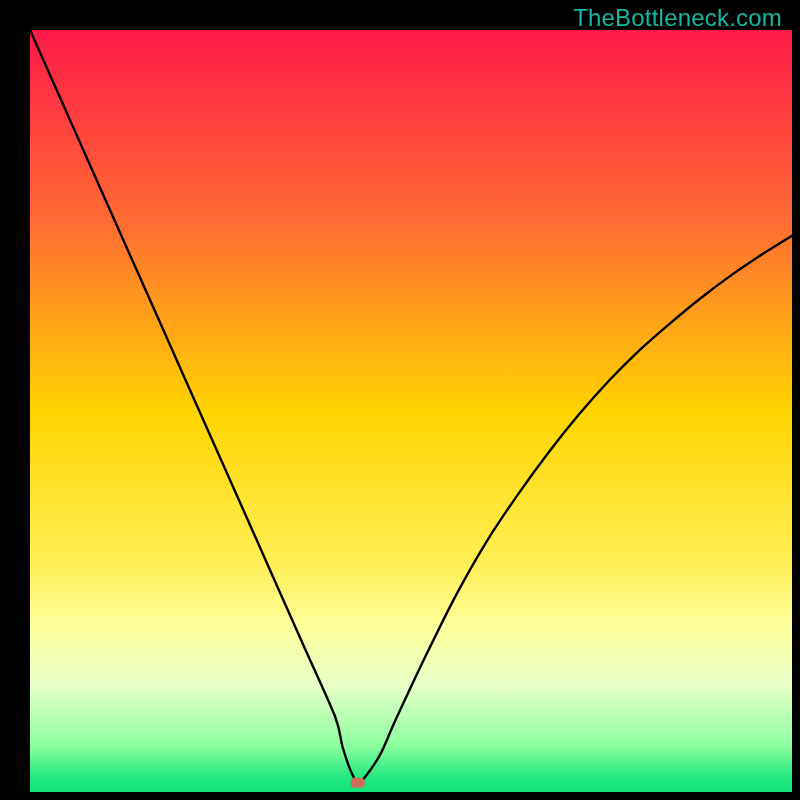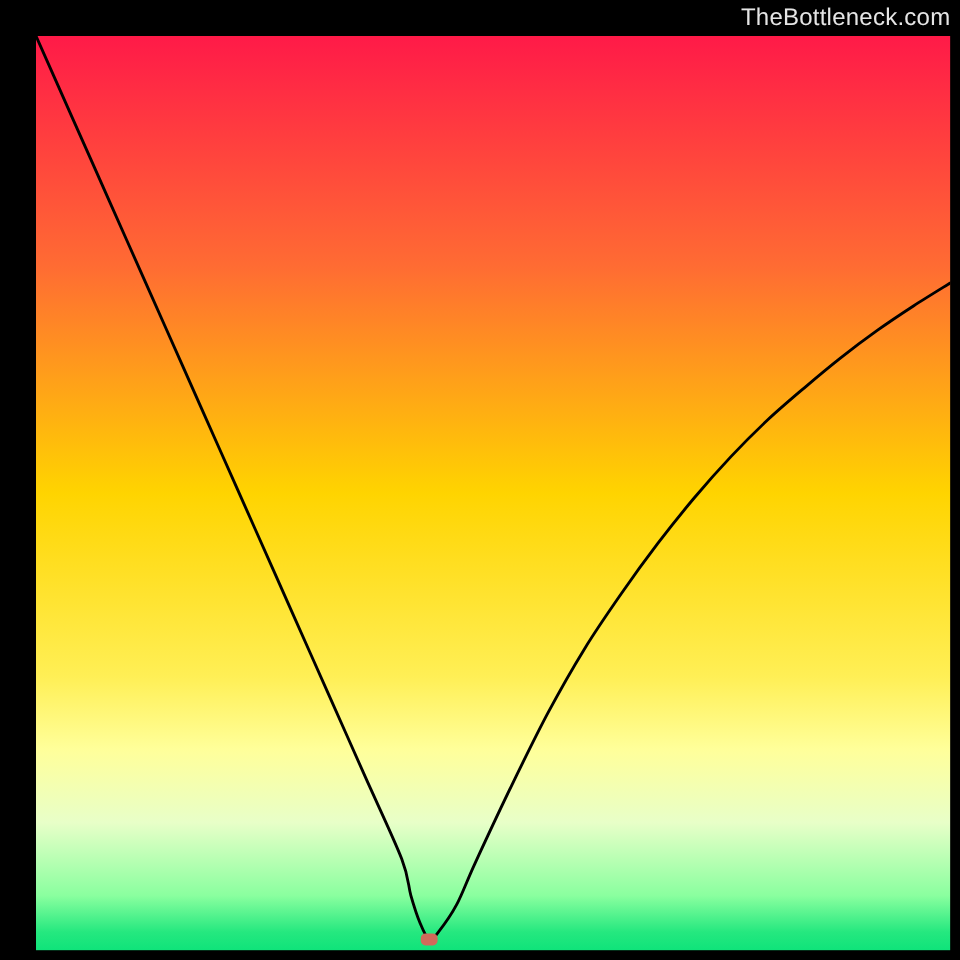--- a/index.html
+++ b/index.html
@@ -7,23 +7,23 @@
     width: 800px;
     height: 800px;
     background: #000;
     font-family: Arial, Helvetica, sans-serif;
     position: relative;
     overflow: hidden;
   }
   .watermark {
     position: absolute;
     top: 4px;
-    right: 8px;
-    color: #e5e5e5;
-    font-size: 20px;
+    right: 18px;
+    color: #14b8a6;
+    font-size: 24px;
     font-weight: 400;
     letter-spacing: 0.2px;
     z-index: 10;
   }
   .chart {
     position: absolute;
     left: 30px;
     top: 30px;
     width: 762px;
     height: 762px;

